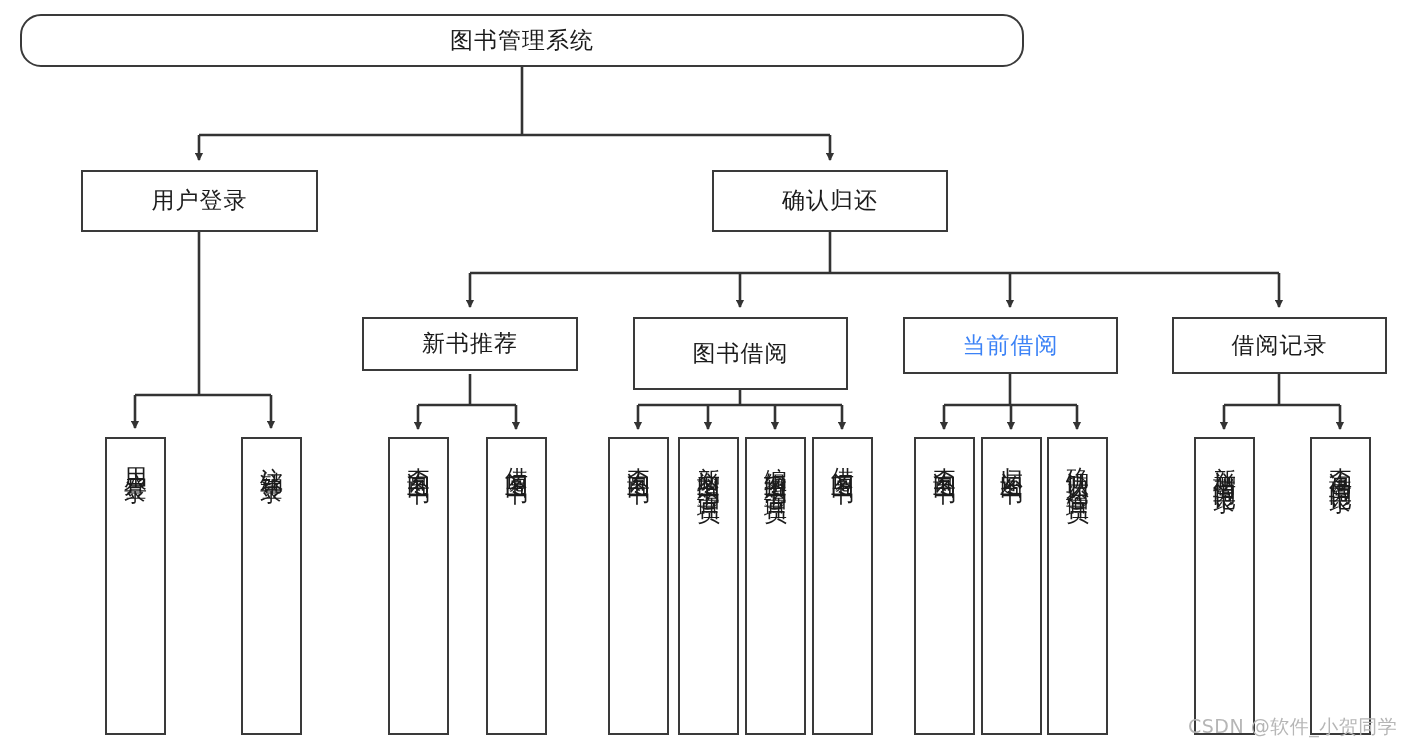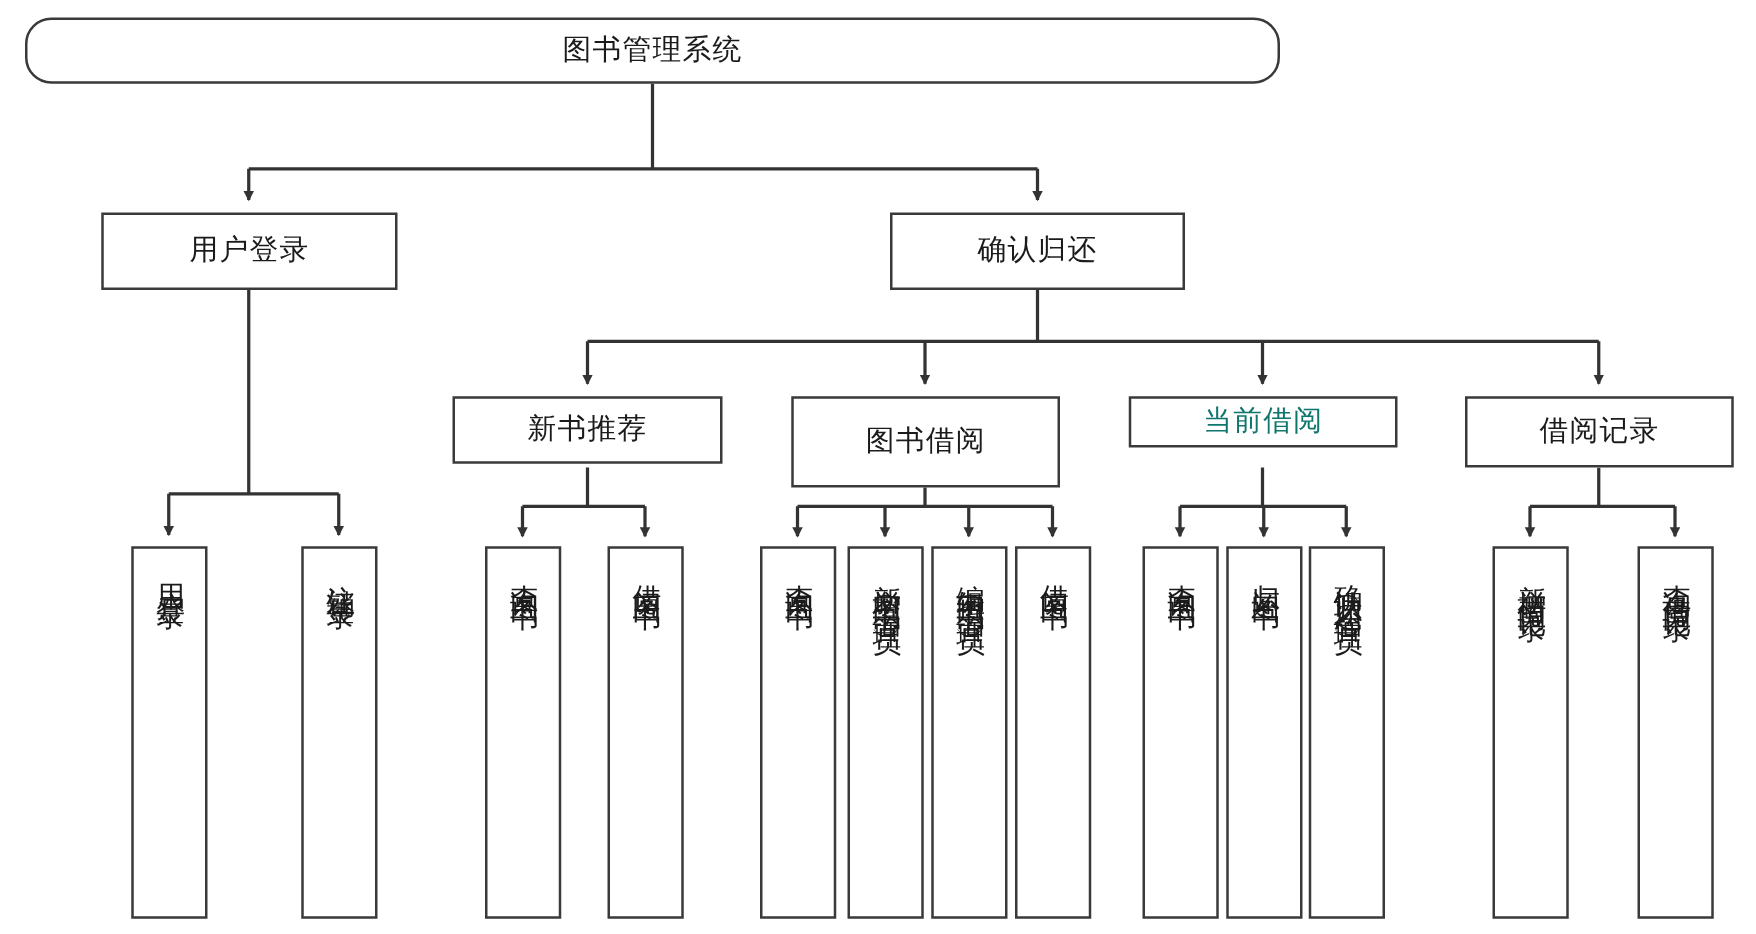--- a/index.html
+++ b/index.html
@@ -140,21 +140,21 @@
   <div class="node h" style="left: 712px; top: 170px; width: 236px; height: 62px; border-color: rgb(58, 58, 58); color: rgb(27, 27, 27); background: rgb(255, 255, 255);">
     <span class="htext">确认归还</span>
   </div>
 
   <div class="node h" style="left: 362px; top: 317px; width: 216px; height: 54px; border-color: rgb(58, 58, 58); color: rgb(27, 27, 27); background: rgb(255, 255, 255);">
     <span class="htext">新书推荐</span>
   </div>
   <div class="node h" style="left: 633px; top: 317px; width: 215px; height: 73px; border-color: rgb(58, 58, 58); color: rgb(27, 27, 27); background: rgb(255, 255, 255);">
     <span class="htext">图书借阅</span>
   </div>
-  <div class="node h" style="left: 903px; top: 317px; width: 215px; height: 41px; border-color: rgb(58, 58, 58); color: #0f766e; background: rgb(255, 255, 255);">
+  <div class="node h" style="left: 903px; top: 317px; width: 215px; height: 57px; border-color: rgb(58, 58, 58); color: #3b82f6; background: rgb(255, 255, 255);">
     <span class="htext">当前借阅</span>
   </div>
   <div class="node h" style="left: 1172px; top: 317px; width: 215px; height: 57px; border-color: rgb(58, 58, 58); color: rgb(27, 27, 27); background: rgb(255, 255, 255); text-align: center;">
     <span class="htext">借阅记录</span>
   </div>
 
   <div class="node leaf" style="left: 105px; top: 437px; width: 61px; height: 298px; border-color: rgb(58, 58, 58); color: rgb(27, 27, 27); background: rgb(255, 255, 255);">
     <span class="vtext">用户登录</span>
   </div>
   <div class="node leaf" style="left: 241px; top: 437px; width: 61px; height: 298px; border-color: rgb(58, 58, 58); color: rgb(27, 27, 27); background: rgb(255, 255, 255);">
@@ -187,14 +187,15 @@
   <div class="node leaf" style="left: 1047px; top: 437px; width: 61px; height: 298px; border-color: rgb(58, 58, 58); color: rgb(27, 27, 27); background: rgb(255, 255, 255);">
     <span class="vtext">确认归还（管理员）</span>
   </div>
   <div class="node leaf" style="left: 1194px; top: 437px; width: 61px; height: 298px; border-color: rgb(58, 58, 58); color: rgb(27, 27, 27); background: rgb(255, 255, 255);">
     <span class="vtext">新增借阅记录</span>
   </div>
   <div class="node leaf" style="left: 1310px; top: 437px; width: 61px; height: 298px; border-color: rgb(58, 58, 58); color: rgb(27, 27, 27); background: rgb(255, 255, 255);">
     <span class="vtext">查询借阅记录</span>
   </div>
 
+  <div class="watermark" style="color: rgb(182, 182, 182);">CSDN @软件_小贺同学</div>
 
 </div>
 
 </body></html>

